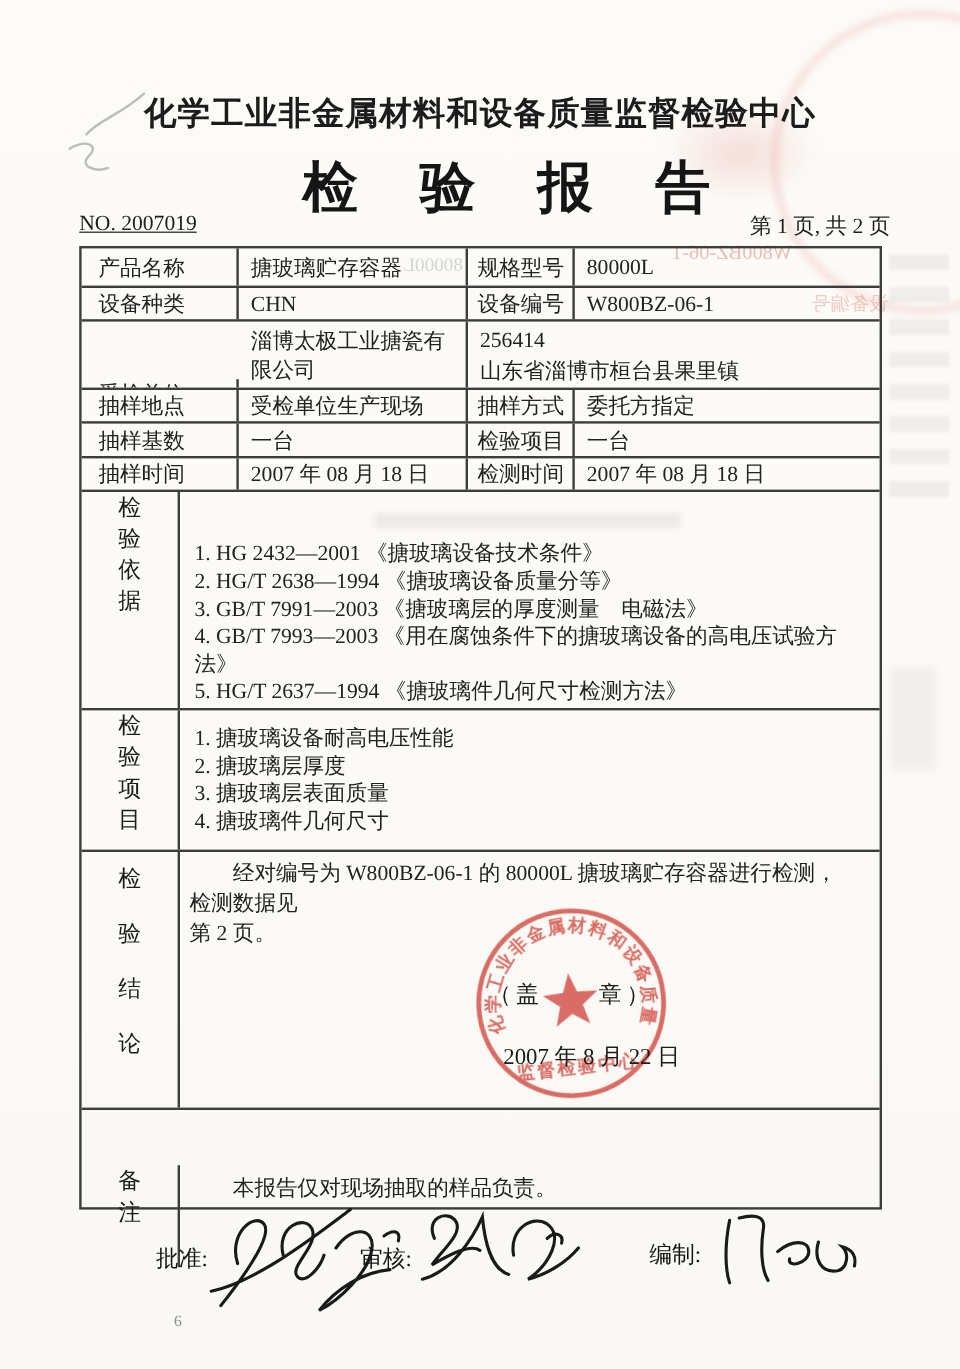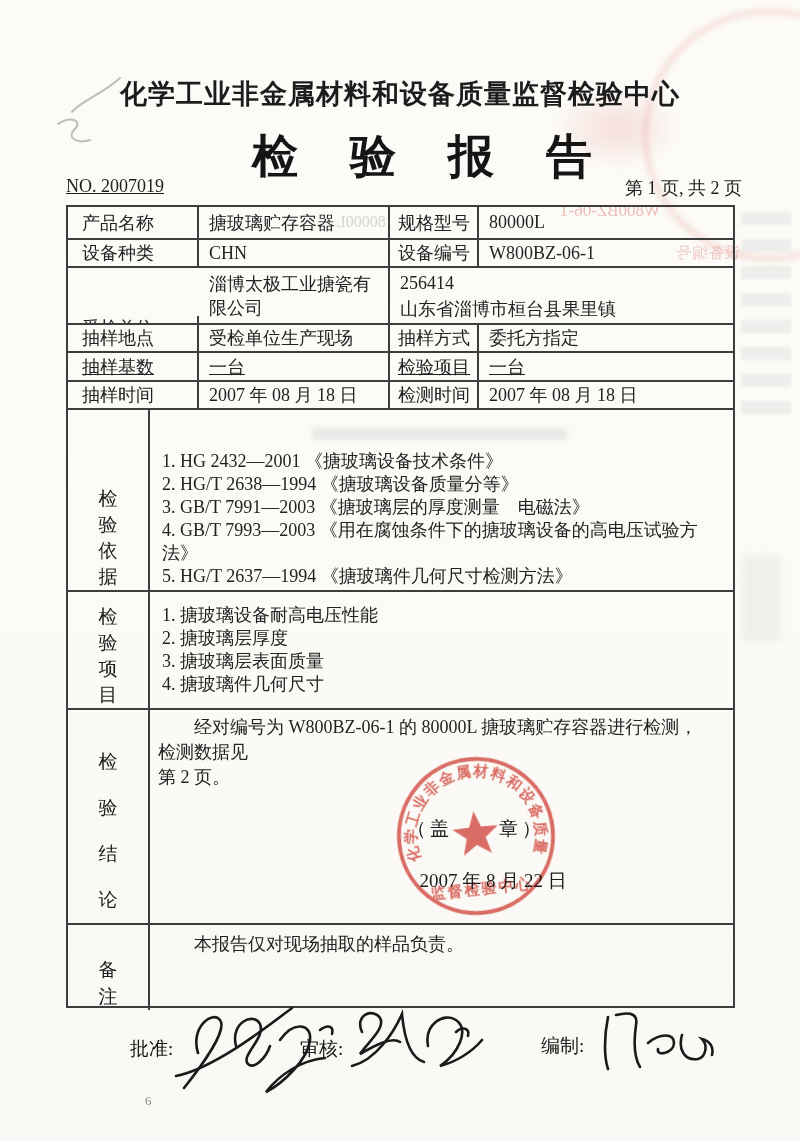--- a/index.html
+++ b/index.html
@@ -29,30 +29,30 @@
     border:2px solid #3d3d3d;box-sizing:border-box;font-size:18px;
   }
   .row{display:flex;border-bottom:2px solid #3d3d3d;box-sizing:border-box;}
   .row:last-child{border-bottom:none;}
   .cell{box-sizing:border-box;display:flex;align-items:center;overflow:hidden;}
   .bR{border-right:2px solid #3d3d3d;}
   .cA{width:131px;padding-left:14px;}
   .cB{width:191px;padding-left:10px;}
   .cC{width:89px;padding-left:8px;}
   .cD{flex:1;padding-left:10px;}
-  .h33{height:33px;} .h28{height:28px;} .h57{height:57px;} .h29{height:29px;text-decoration:underline;}
+  .h33{height:33px;} .h28{height:28px;} .h57{height:57px;} .h29{height:29px;}
   .stack{flex-direction:column;align-items:stretch;padding:0;margin-top:48px;}
   .stack>div{flex:1;display:flex;align-items:center;padding-left:14px;box-sizing:border-box;}
   .stack>div:first-child{border-bottom:2px solid #3d3d3d;}
   .twoline{display:block;padding-top:2px;line-height:26px;}
   
   .secrow{display:flex;border-bottom:2px solid #3d3d3d;box-sizing:border-box;}
-  .secrow:last-child{border-bottom:none;}
+  .secrow:last-child{border-bottom:none;margin-top:46px;}
   .secLabel{width:82px;border-right:2px solid #3d3d3d;box-sizing:border-box;
-    display:flex;align-items:flex-end;justify-content:center;}
+    display:flex;align-items:flex-start;justify-content:center;}
   .vtext{width:22px;word-break:break-all;text-align:center;font-size:19px;color:#1c1c1c;}
   .secContent{flex:1;box-sizing:border-box;position:relative;}
   .hBasis{height:182px;} .hItems{height:118px;} .hConcl{height:215px;} .hRemark{height:85px;}
   .list{padding:0 6px 0 12px;line-height:23px;font-size:18px;}
   .basisList{padding-top:40px;}
   .itemsList{padding-top:12px;}
   .concl-line{padding:0 20px 0 8px;line-height:25px;font-size:18px;}
   .indent{ text-indent:2em; }
   .remark-text{padding:7px 20px 0 8px;font-size:18px;text-indent:2em;}
   

